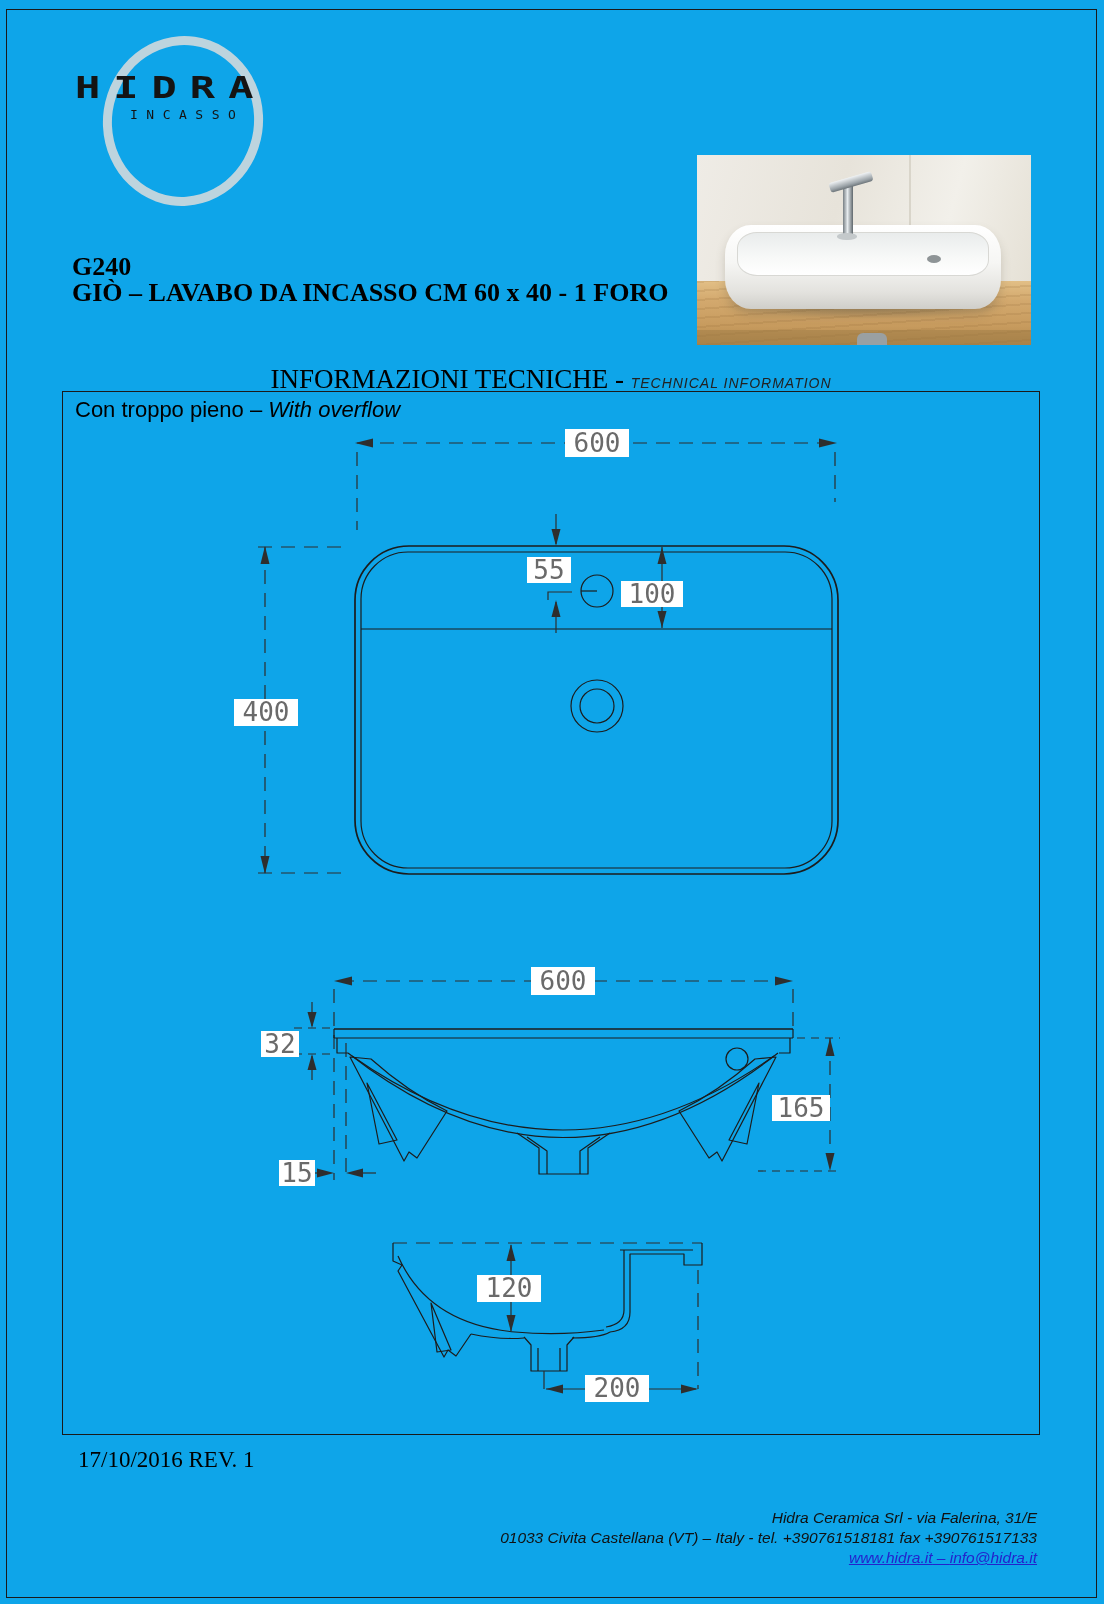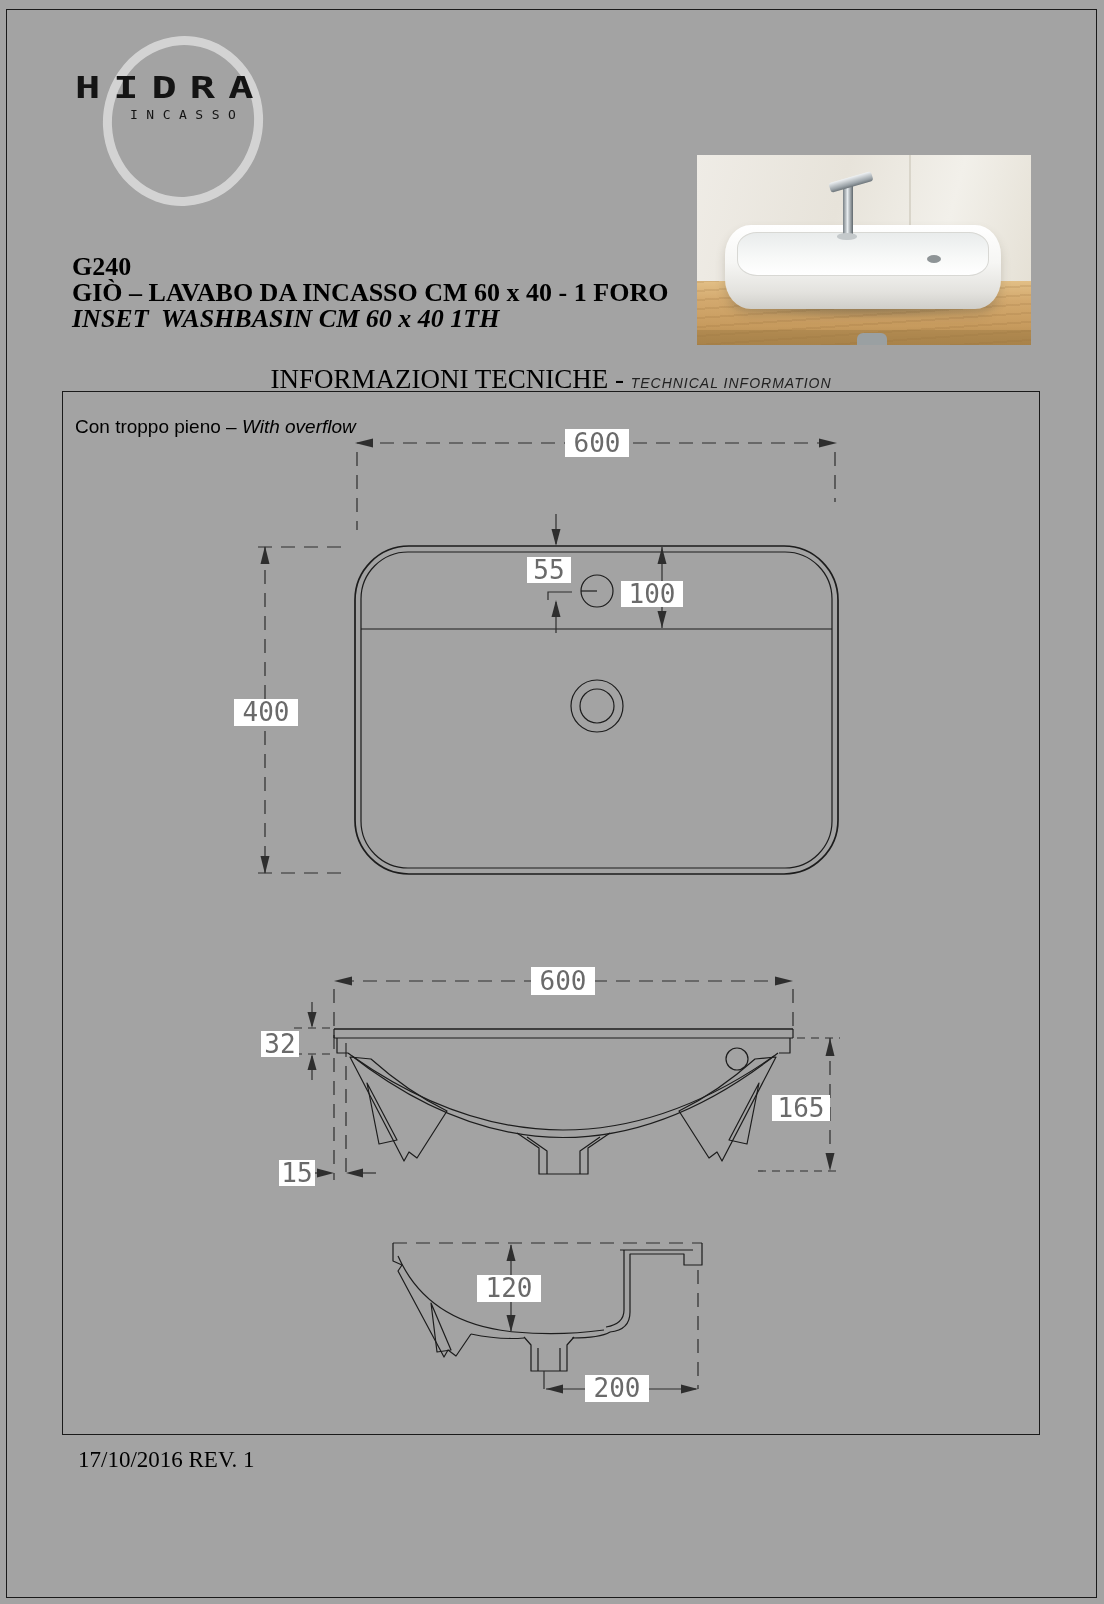--- a/index.html
+++ b/index.html
@@ -1,16 +1,16 @@
 <!DOCTYPE html>
 <html><head>
 <meta charset="utf-8">
 <style>
   html,body{margin:0;padding:0;background:#ffffff;}
-  .page{position:relative;width:1104px;height:1604px;background:#a3a3a3;overflow:hidden;
+  .page{position:relative;width:1104px;height:1604px;background:#0ea5e9;overflow:hidden;
         font-family:"Liberation Sans",sans-serif;color:#111;}
   .page-border{position:absolute;left:6px;top:9px;width:1089px;height:1587px;
         border:1.6px solid #1a1a1a;}
 
   
   .logo{position:absolute;left:75px;top:28px;width:230px;height:170px;}
   .logo-ring{position:absolute;left:28px;top:8px;width:142px;height:152px;border:9px solid #dcdcdc;
         border-radius:50%;transform:rotate(8deg);opacity:.85;}
   .logo-brand{position:relative;z-index:2;margin-top:42px;font-family:"DejaVu Sans Mono",monospace;
         font-weight:bold;font-size:42px;letter-spacing:13px;color:#141414;
@@ -49,21 +49,21 @@
   .product .en{font-style:italic;white-space:pre-wrap;}
 
   
   .section-heading{position:absolute;left:62px;top:364px;width:978px;text-align:center;}
   .section-heading .it{font-family:"Liberation Serif",serif;font-size:27px;color:#000;}
   .section-heading .en{font-family:Liberation Sans, sans-serif;font-style:italic;font-size:14px;
         letter-spacing:1px;color:#222;}
 
   
   .tech-box{position:absolute;left:62px;top:391px;width:976px;height:1042px;border:1.7px solid #1a1a1a;}
-  .tech-note{position:absolute;left:12px;top:5px;font-size:19px;color:#000;margin-top:19px;}
+  .tech-note{position:absolute;left:12px;top:5px;font-size:22px;color:#000;}
   .tech-note .en{font-style:italic;}
   .drawing-svg{position:absolute;left:62px;top:391px;width:978px;height:1043px;}
 
   
   .ol{fill:none;stroke:#1c1c1c;stroke-width:1.7;}
   .ol2{fill:none;stroke:#1c1c1c;stroke-width:1.2;stroke-linejoin:round;}
   .dim{fill:none;stroke:#2e2e2e;stroke-width:1.2;}
   .dimd{fill:none;stroke:#2e2e2e;stroke-width:1.2;stroke-dasharray:14 9;}
   .dimd2{fill:none;stroke:#2e2e2e;stroke-width:1.2;stroke-dasharray:8 6;}
   .arr{fill:#2e2e2e;stroke:none;}
@@ -100,21 +100,20 @@
     </div>
     <div class="faucet-stem"></div>
     <div class="faucet-head"></div>
     <div class="faucet-base"></div>
     <div class="under-fixture"></div>
   </div>
 
   <div class="product">
     <div>G240</div>
     <div>GIÒ – LAVABO DA INCASSO CM 60 x 40 - 1 FORO</div>
-    <div class="en">INSET  WASHBASIN CM 60 x 40 1TH</div>
   </div>
 
   <div class="section-heading">
     <span class="it">INFORMAZIONI TECNICHE - </span><span class="en">TECHNICAL INFORMATION</span>
   </div>
 
   <div class="tech-box">
     <div class="tech-note">
       <span>Con troppo pieno – </span><span class="en">With overflow</span>
     </div>
@@ -253,13 +252,20 @@
 
       <rect class="lbg" x="477" y="1275" width="64" height="27"></rect>
       <text class="dtx" x="509" y="1297">120</text>
       <rect class="lbg" x="585" y="1375" width="64" height="27"></rect>
       <text class="dtx" x="617" y="1397">200</text>
     </g>
   </svg>
 
   <div class="revision">17/10/2016 REV. 1</div>
 
+  <div class="footer">
+    <div>Hidra Ceramica Srl - via Falerina, 31/E</div>
+    <div>01033 Civita Castellana (VT) – Italy - tel. +390761518181 fax +390761517133</div>
+    <div class="links">
+      <a>www.hidra.it</a><span style="white-space:pre;"> – </span><a>info@hidra.it</a>
+    </div>
+  </div>
 </div>
 
 </body></html>

